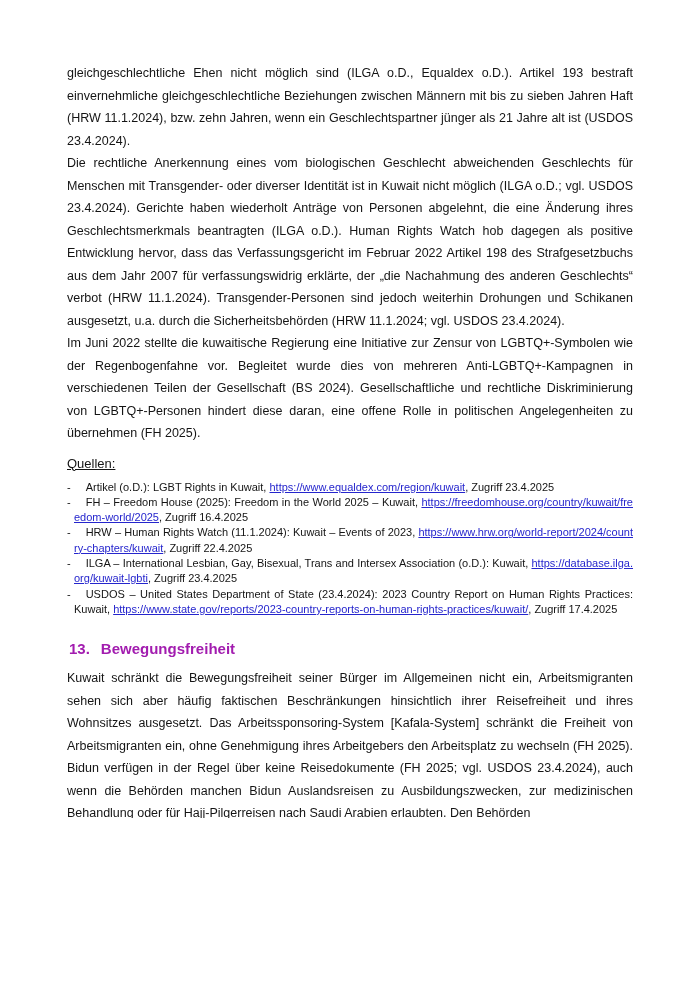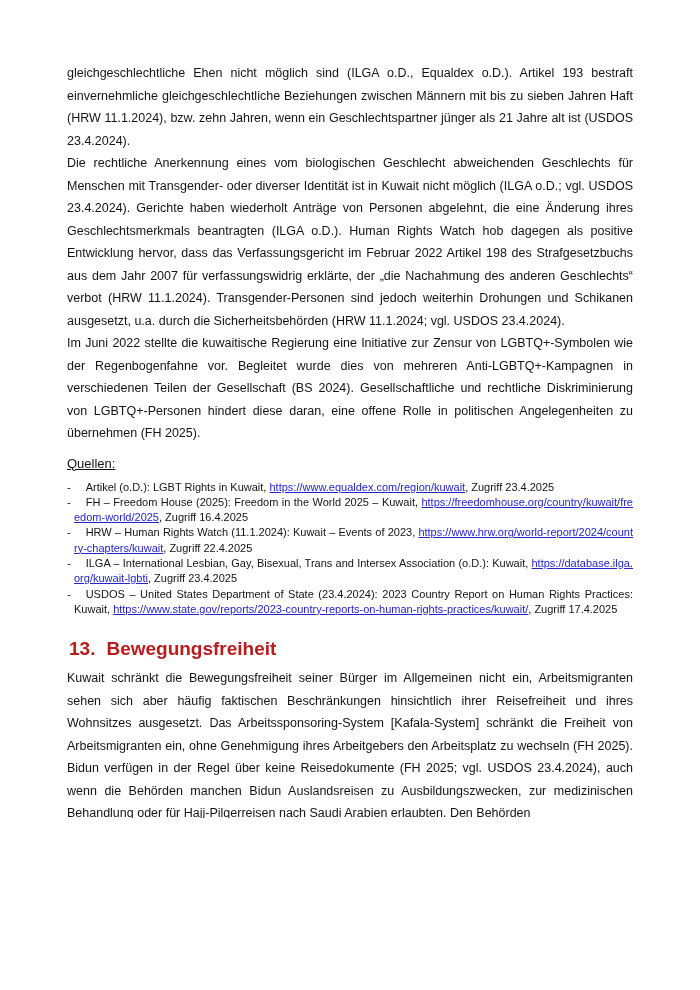--- a/index.html
+++ b/index.html
@@ -43,24 +43,24 @@
   }
   .bullet { margin-right: 15px; }
   a.src-link {
     color: #2525cd;
     text-decoration: underline;
     cursor: pointer;
     word-break: break-all;
   }
   .section-heading {
     margin: 22px 0 0 2px;
-    font-size: 19px;
+    font-size: 15px;
     line-height: 19px;
     font-weight: bold;
-    color: #b91c1c;
+    color: #a21caf;
   }
   .sec-num { margin-right: 11px; }
   .section-para { margin-top: 9px; }
   .footer {
     position: absolute;
     top: 898px;
     left: 0;
     width: 100%;
     text-align: center;
     font-size: 7.5px;

